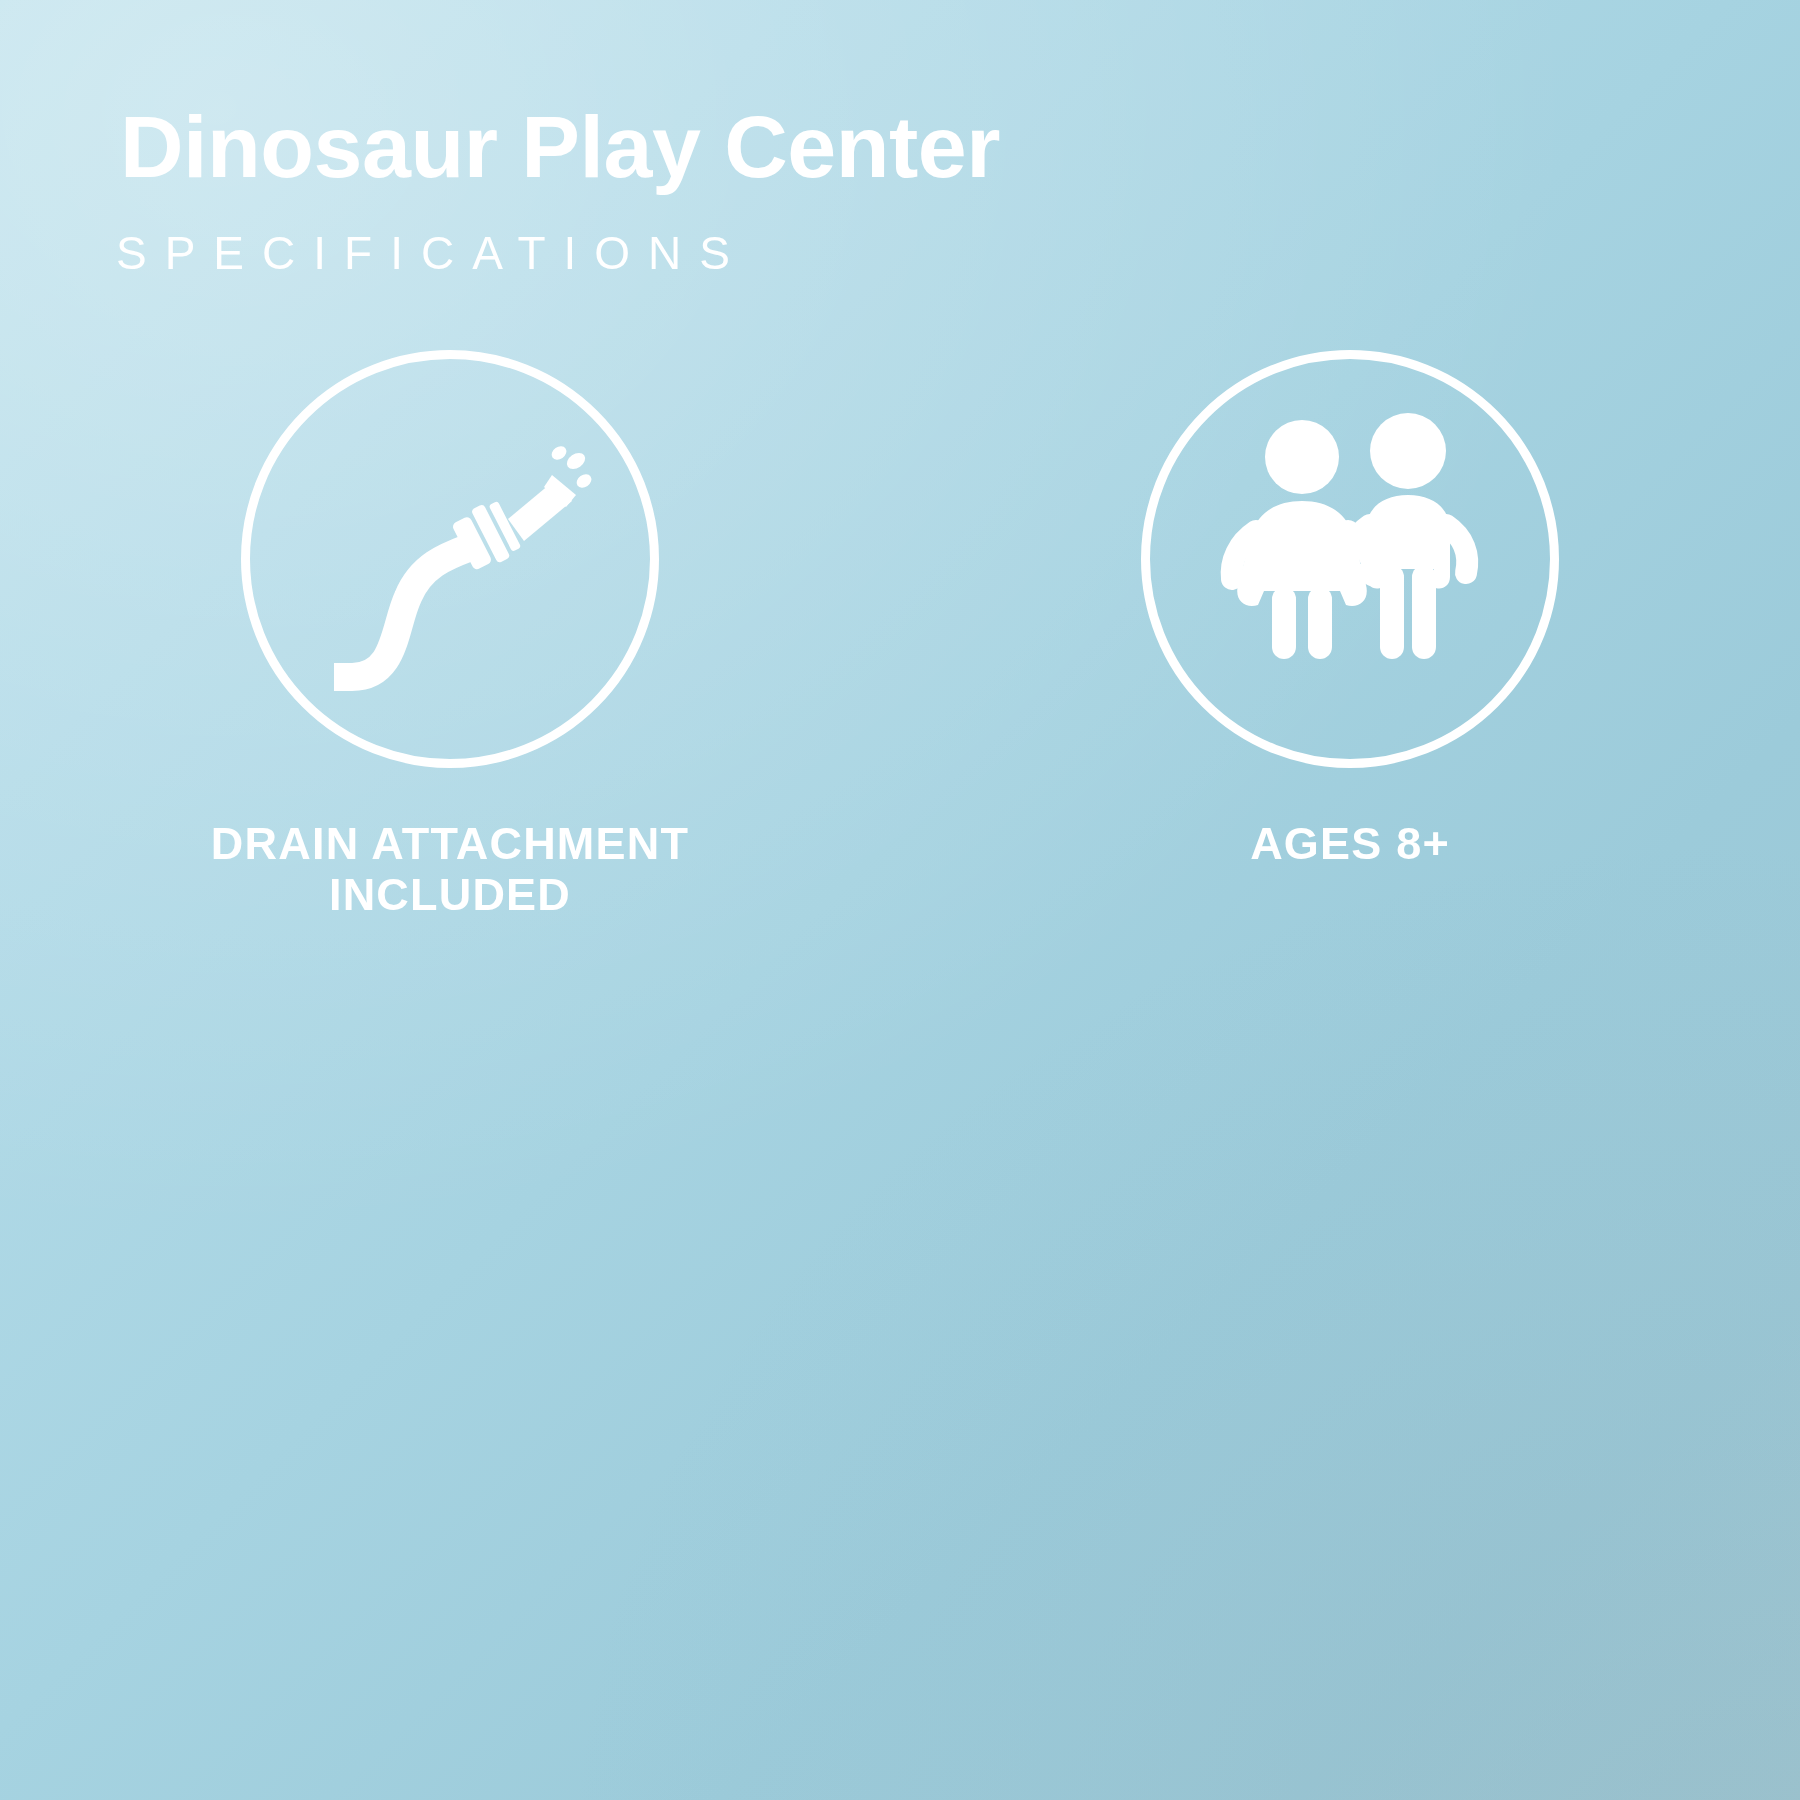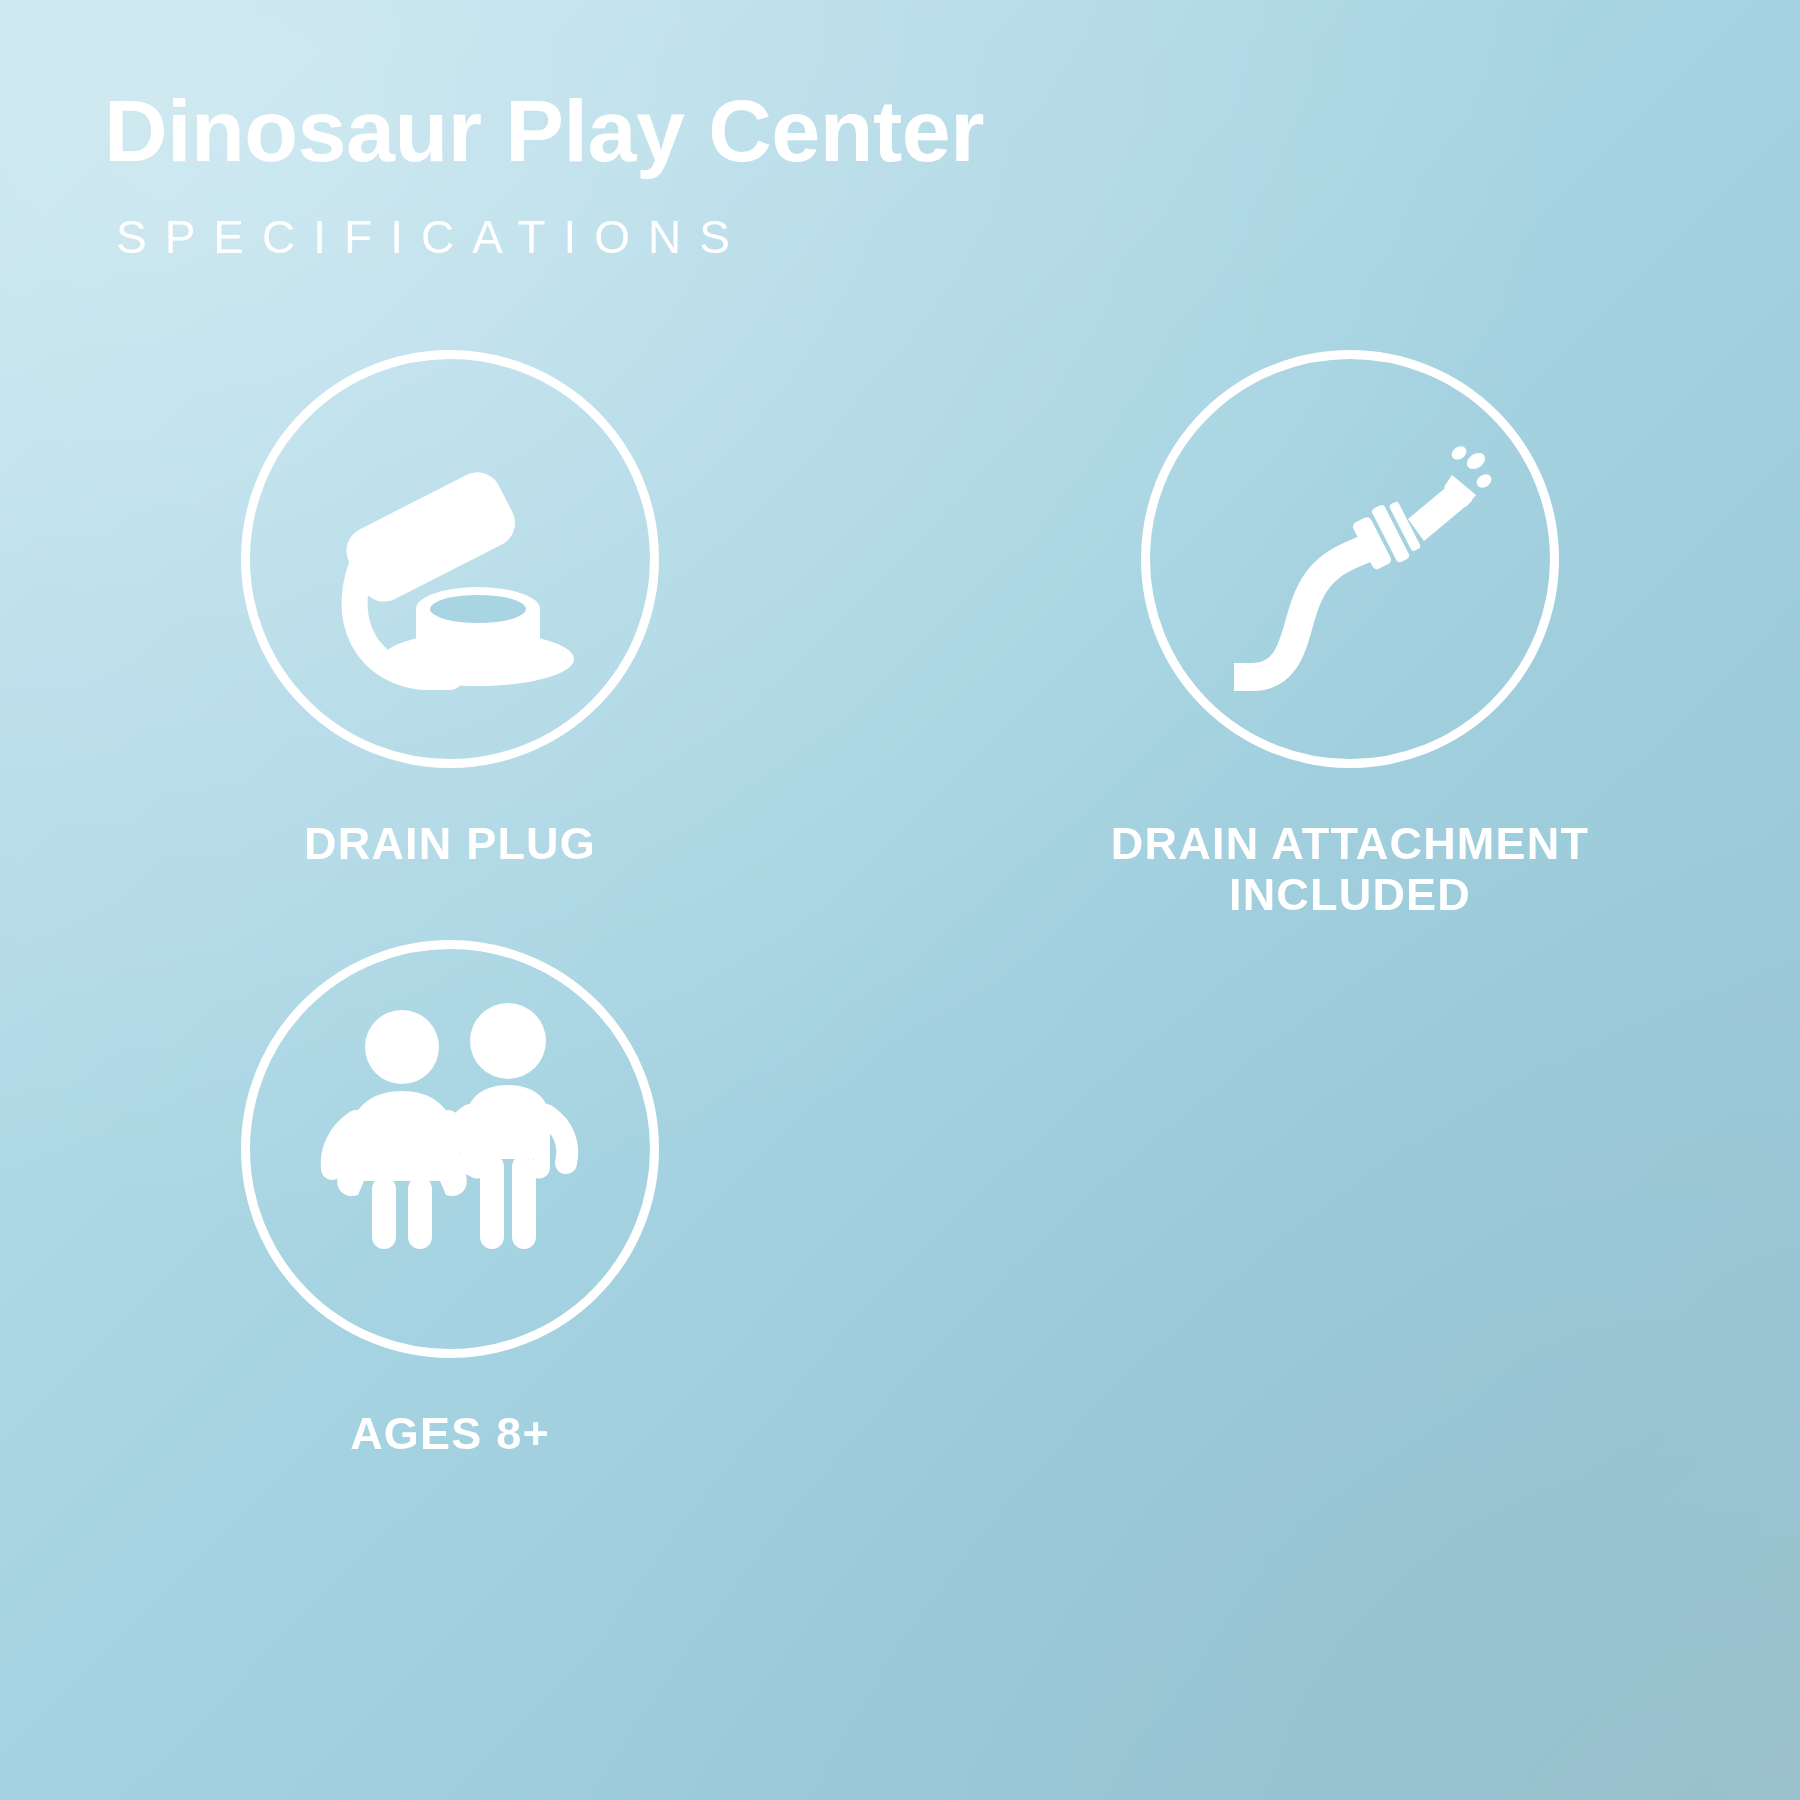--- a/index.html
+++ b/index.html
@@ -59,21 +59,21 @@
     top: 86px;
     z-index: 3;
   }
   .title {
     color: #ffffff;
     font-size: 88px;
     line-height: 1.02;
     font-weight: 700;
     letter-spacing: -0.5px;
     white-space: nowrap;
-    margin: 0;
+    margin: 16px;
   }
   .subtitle {
     color: #ffffff;
     font-size: 46px;
     font-weight: 300;
     letter-spacing: 18px;
     margin: 34px 0 0 12px;
     white-space: nowrap;
   }
 
@@ -123,43 +123,20 @@
 
 <div id="poster">
 
   <div class="header">
     <h1 class="title">Dinosaur Play Center</h1>
     <div class="subtitle">SPECIFICATIONS</div>
   </div>
 
   <div class="spec-grid">
 
-    <div class="spec-cell">
-      <div class="icon-circle">
-        <span>
-          <svg width="300" height="300" viewBox="0 0 300 300" fill="none">
-
-            <path d="M74 132 C 34 196, 58 262, 124 268 L 150 268" stroke="#ffffff" stroke-width="26" stroke-linecap="round" fill="none"></path>
-
-            <ellipse cx="178" cy="250" rx="96" ry="27" fill="#ffffff"></ellipse>
-
-            <path d="M116 200 L116 246 A62 22 0 0 0 240 246 L240 200 Z" fill="#ffffff"></path>
-            <ellipse cx="178" cy="200" rx="62" ry="22" fill="#ffffff"></ellipse>
-            <ellipse cx="178" cy="200" rx="48" ry="14" fill="#a9d4e2"></ellipse>
-
-            <g transform="rotate(-27 124 128)">
-              <rect x="46" y="92" width="168" height="78" rx="24" ry="24" fill="#ffffff"></rect>
-            </g>
-
-            <path d="M74 132 L104 112 L116 150 Z" fill="#ffffff"></path>
-          </svg>
-        </span>
-      </div>
-      <div class="spec-label">DRAIN PLUG</div>
-    </div>
 
     <div class="spec-cell">
       <div class="icon-circle">
         <span>
           <svg width="300" height="300" viewBox="0 0 300 300" fill="none">
 
             <path d="M34 268 L52 268 C96 268 94 218 108 188 C122 154 150 146 176 136" stroke="#ffffff" stroke-width="28" stroke-linecap="butt" fill="none"></path>
 
             <g transform="rotate(-27 188 126)">
               <rect x="160" y="100" width="20" height="52" rx="5" fill="#ffffff"></rect>

